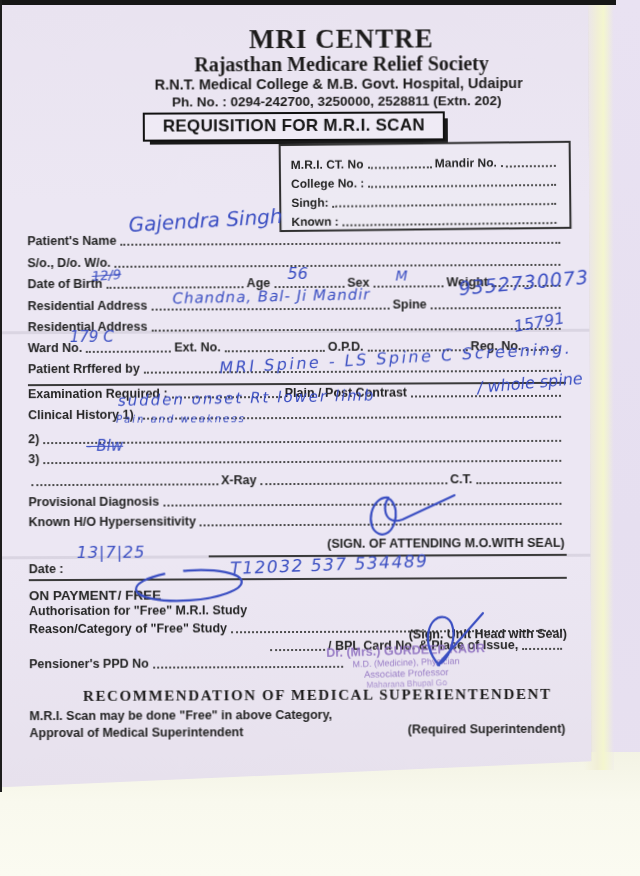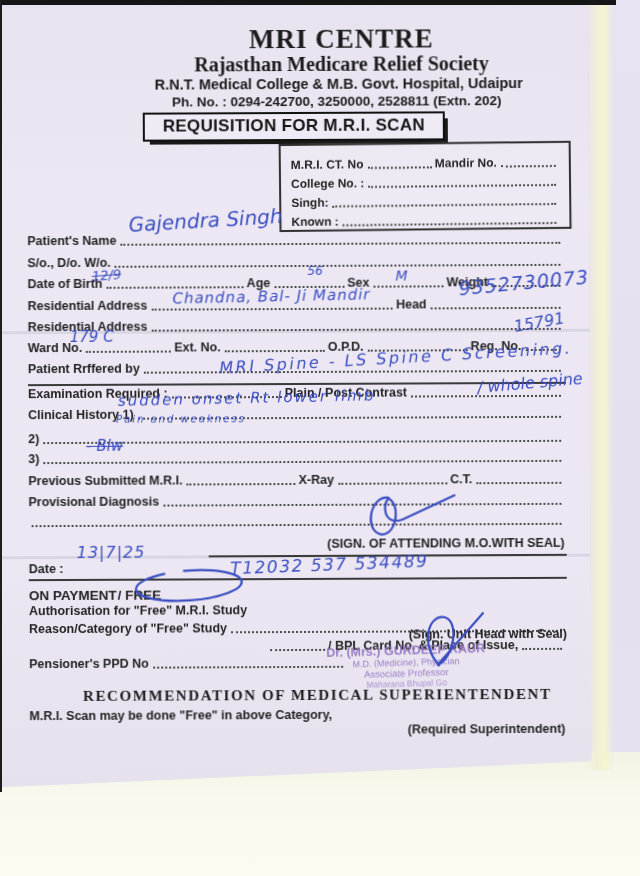--- a/index.html
+++ b/index.html
@@ -119,21 +119,21 @@
     <span class="lbl">Age</span>
     <span class="dots w70"></span>
     <span class="lbl">Sex</span>
     <span class="dots w70"></span>
     <span class="lbl">Weight</span>
     <span class="dots"></span>
   </div>
   <div class="row" style="top:290px">
     <span class="lbl">Residential Address</span>
     <span class="dots f2"></span>
-    <span class="lbl">Head</span>
+    <span class="lbl">Spine</span>
     <span class="dots w130"></span>
   </div>
   <div class="row" style="top:311px">
     <span class="lbl">Residential Address</span>
     <span class="dots"></span>
   </div>
   <div class="row" style="top:332px">
     <span class="lbl">Ward No.</span>
     <span class="dots w85"></span>
     <span class="lbl">Ext. No.</span>
@@ -162,32 +162,32 @@
   </div>
   <div class="row" style="top:423px">
     <span class="lbl">2)</span>
     <span class="dots"></span>
   </div>
   <div class="row" style="top:443px">
     <span class="lbl">3)</span>
     <span class="dots"></span>
   </div>
   <div class="row" style="top:465px">
-    <span class="lbl">Previous Submitted M.R.I.</span>
     <span class="dots"></span>
     <span class="lbl">X-Ray</span>
     <span class="dots"></span>
     <span class="lbl">C.T.</span>
     <span class="dots w85"></span>
   </div>
   <div class="row" style="top:486px">
     <span class="lbl">Provisional Diagnosis</span>
     <span class="dots"></span>
   </div>
   <div class="row" style="top:506px">
+    <span class="lbl">Known H/O Hypersensitivity</span>
     <span class="dots"></span>
   </div>
 
   <div class="caption" style="top:531px;right:26px">(SIGN. OF ATTENDING M.O.WITH SEAL)</div>
   <div class="hline" style="top:549px;left:208px;right:24px"></div>
 
   <div class="row" style="top:551px;height:18px">
     <span class="lbl">Date :</span>
   </div>
   <div class="hline" style="top:572px;left:28px;right:24px"></div>
@@ -217,25 +217,26 @@
 
   <div class="stamp">
     <div class="s1">Dr. (Mrs.) GURDEEP KAUR</div>
     <div class="s2">M.D. (Medicine), Physician</div>
     <div class="s3">Associate Professor</div>
     <div class="s4">Maharana Bhupal Go</div>
   </div>
 
   <div class="abs rec">RECOMMENDATION OF MEDICAL SUPERIENTENDENT</div>
   <div class="abs note" style="top:702px;left:28px">M.R.I. Scan may be done "Free" in above Category,</div>
+  <div class="abs note" style="top:719px;left:28px">Approval of Medical Superintendent</div>
   <div class="abs note" style="top:717px;right:26px">(Required Superintendent)</div>
 
   <span class="hw" style="left:130px;top:206px;font-size:20px;transform:rotate(-3deg)">Gajendra Singh</span>
   <span class="hw struck" style="left:93px;top:262px;font-size:13px;transform:rotate(-4deg)">12/9</span>
-  <span class="hw" style="left:308px;top:258px;font-size:12px">56</span>
+  <span class="hw" style="left:288px;top:258px;font-size:16px">56</span>
   <span class="hw" style="left:396px;top:262px;font-size:14px">M</span>
   <span class="hw" style="left:173px;top:283px;font-size:15px;transform:rotate(-1deg);letter-spacing:1px">Chandna, Bal- Ji Mandir</span>
   <span class="hw" style="left:460px;top:272px;font-size:19px;transform:rotate(-5deg);letter-spacing:1px">9352730073</span>
   <span class="hw" style="left:70px;top:321px;font-size:15px">179 C</span>
   <span class="hw" style="left:516px;top:312px;font-size:16px;transform:rotate(-10deg)">15791</span>
   <span class="hw" style="left:220px;top:352px;font-size:16px;transform:rotate(-3deg);letter-spacing:2.5px">MRI Spine - LS Spine C Screening.</span>
   <span class="hw" style="left:478px;top:373px;font-size:16px;transform:rotate(-5deg)">/ whole spine</span>
   <span class="hw" style="left:118px;top:385px;font-size:15px;transform:rotate(-1deg);letter-spacing:2px">sudden onset Rt lower limb</span>
   <span class="hw" style="left:116px;top:407px;font-size:10px;letter-spacing:2px">Pain and weakness</span>
   <span class="hw struck" style="left:86px;top:430px;font-size:15px">- Blw</span>

